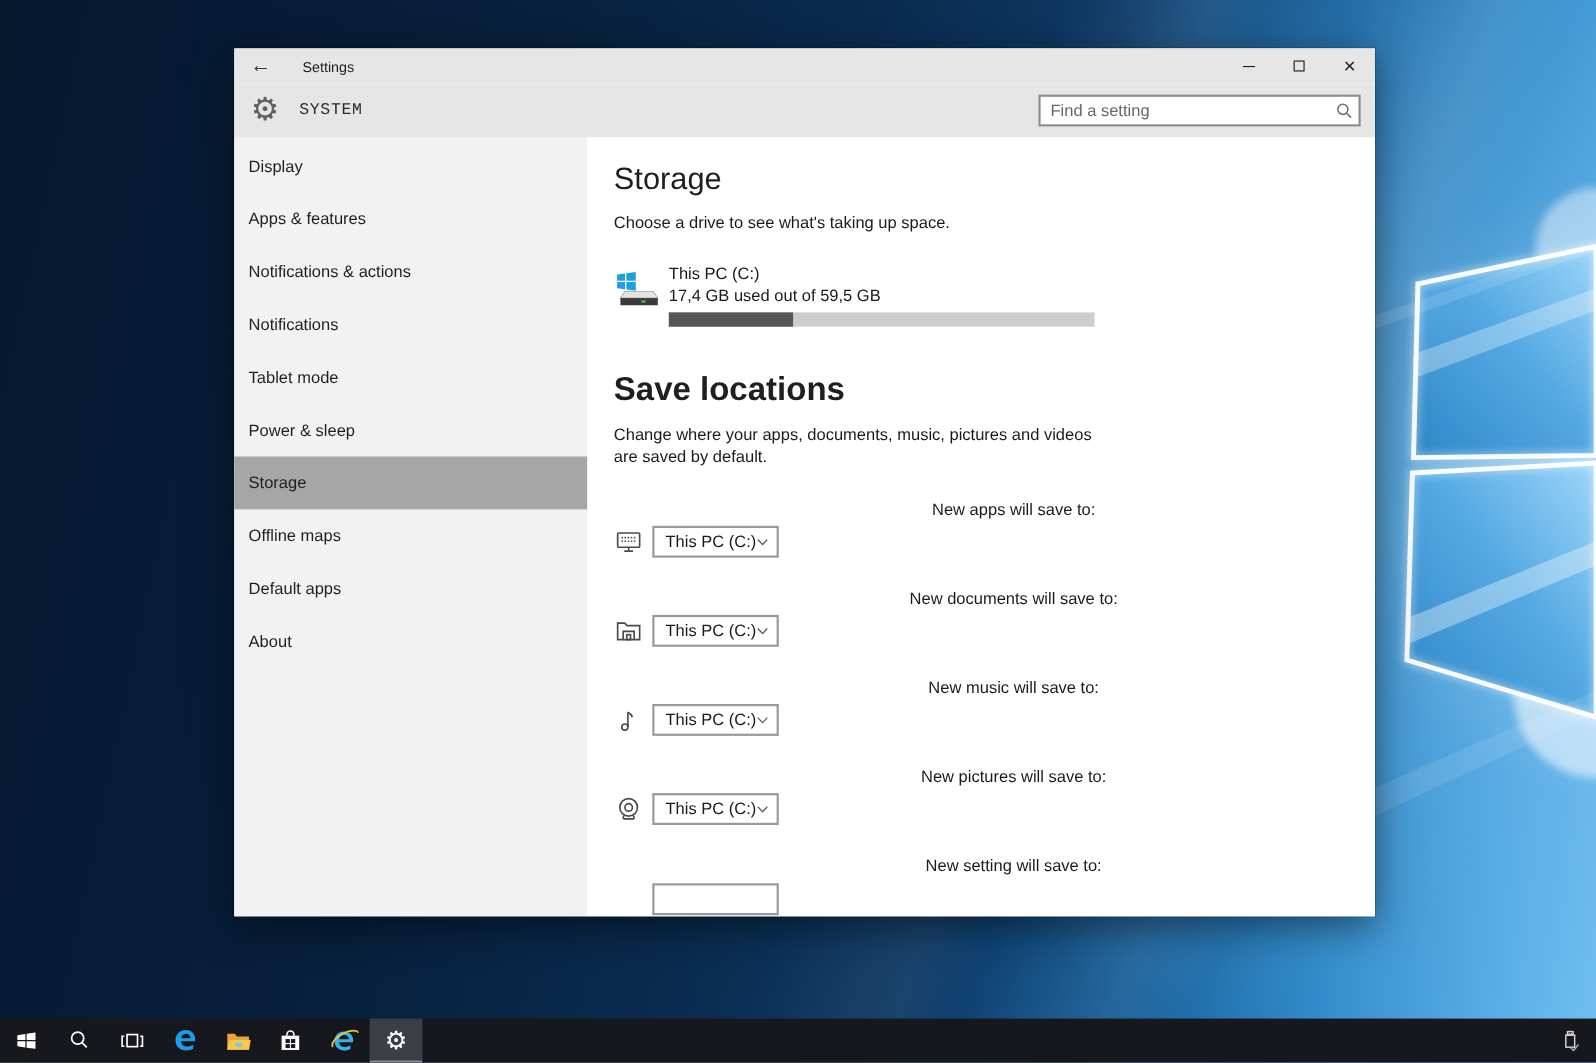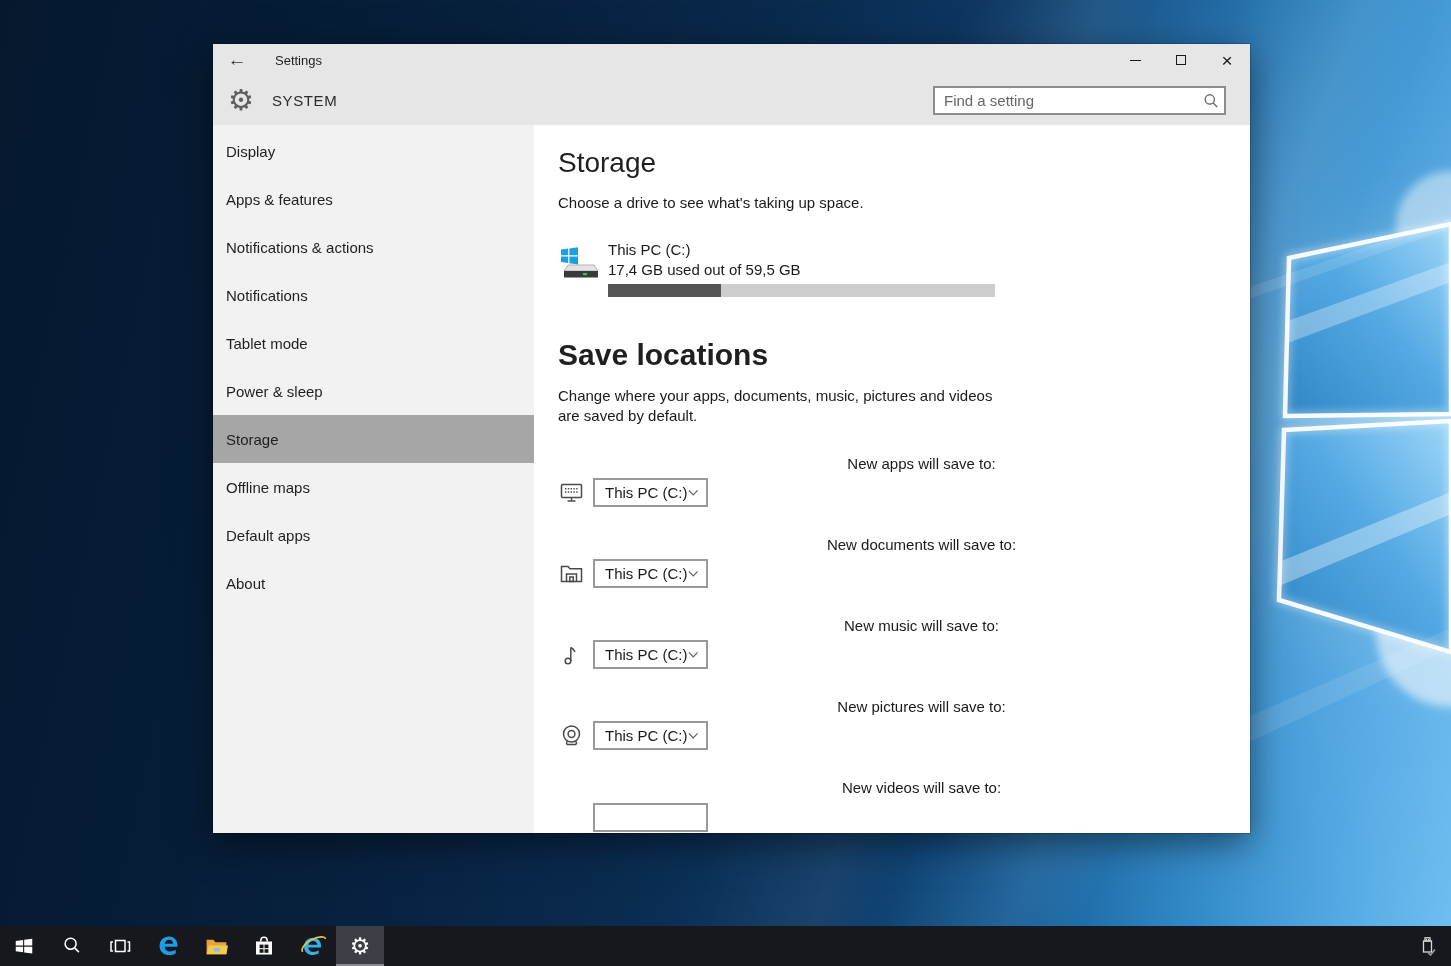--- a/index.html
+++ b/index.html
@@ -29,22 +29,22 @@
   .titlebar-title { font-size:13px; color:#1f1f1f; margin-left:14px; }
   .caption-buttons { margin-left:auto; display:flex; height:32px; }
   .caption-btn { width:46px; height:32px; display:flex; align-items:center; justify-content:center; color:#1a1a1a; }
   .min-glyph { width:11px; height:1px; background:#1a1a1a; display:block; }
   .max-glyph { width:10px; height:10px; border:1px solid #1a1a1a; display:block; }
   .close-glyph { font-size:19px; font-weight:300; line-height:1; }
 
   .app-header { height:49px; background:#e6e6e6; display:flex; align-items:center; flex:0 0 auto; }
   .app-icon { width:30px; height:30px; margin-left:13px; display:flex; align-items:center; justify-content:center;
     font-size:29px; color:#5f5f5f; line-height:1; }
-  .app-title { font-size:15px; letter-spacing:.6px; color:#2b2b2b; margin-left:16px; }
-  .search-box { margin-left:auto; margin-right:24px; width:293px; height:29px; background:#fff;
+  .app-title { font-size:15px; letter-spacing:.6px; color:#2b2b2b; margin-left:16px;font-family:Liberation Mono, monospace; }
+  .search-box { margin-left:auto; margin-right:13px; width:293px; height:29px; background:#fff;
     border:2px solid #8c8c8c; display:flex; align-items:center; }
   .search-input { flex:1; border:none; outline:none; background:transparent; font-size:15px;
     padding:0 6px 0 9px; color:#1a1a1a; font-family:"Liberation Sans", sans-serif; }
   .search-input::placeholder { color:#666; opacity:1; }
   .search-glyph { width:26px; display:flex; justify-content:center; align-items:center; }
 
   .window-body { flex:1; display:flex; min-height:0; }
   .sidebar { width:321px; background:#f2f2f2; flex:0 0 auto; padding-top:2px;text-align:right; }
   .side-item { height:48px; display:flex; align-items:center; padding-left:13px;
     font-size:15px; color:#1f1f1f; cursor:default; }
@@ -257,21 +257,21 @@
           <div class="dropdown">
             <span class="dropdown-value">This PC (C:)</span>
             <svg width="12" height="8" viewBox="0 0 12 8">
                 <polyline points="1,1 6,6.2 11,1" fill="none" stroke="#5f5f5f" stroke-width="1.4"></polyline>
               </svg>
           </div>
         </div>
       </div>
 
       <div class="save-row clipped">
-        <div class="save-label">New videos will save to:</div>
+        <div class="save-label">New setting will save to:</div>
         <div class="save-control">
           <span class="save-icon"></span>
           <div class="dropdown">
             <span class="dropdown-value"></span>
           </div>
         </div>
       </div>
     </div>
   </div>
 </div>

